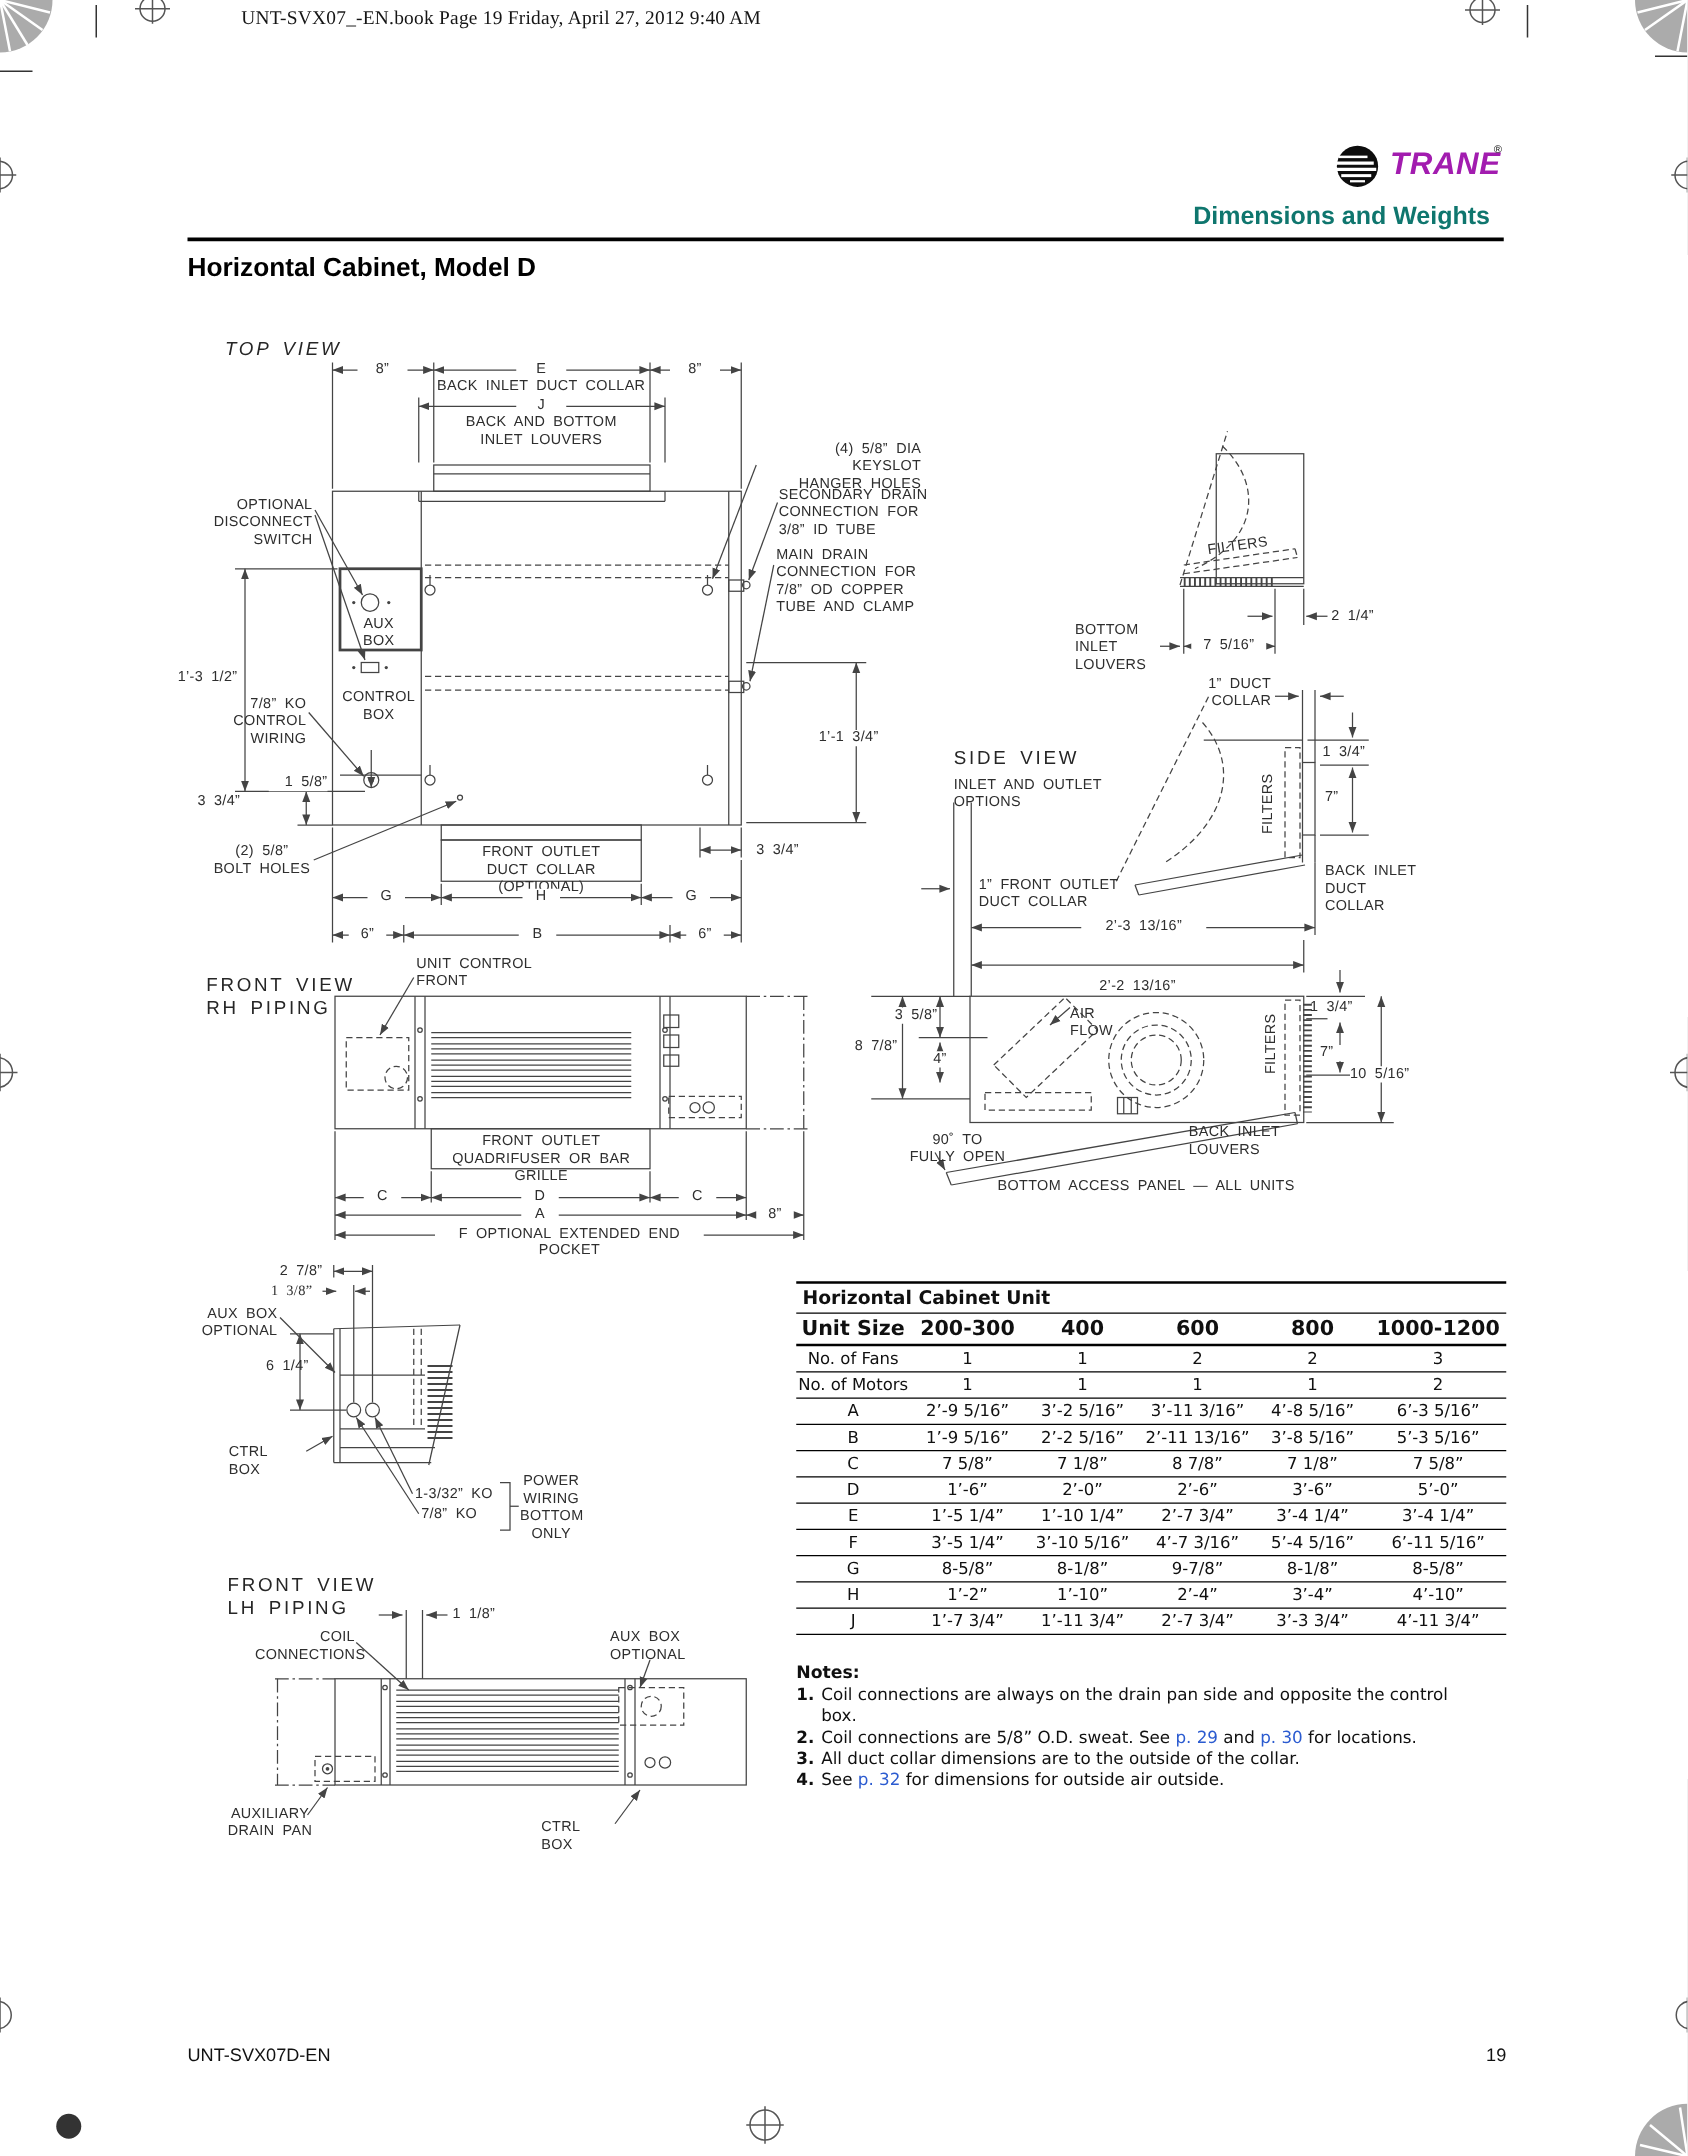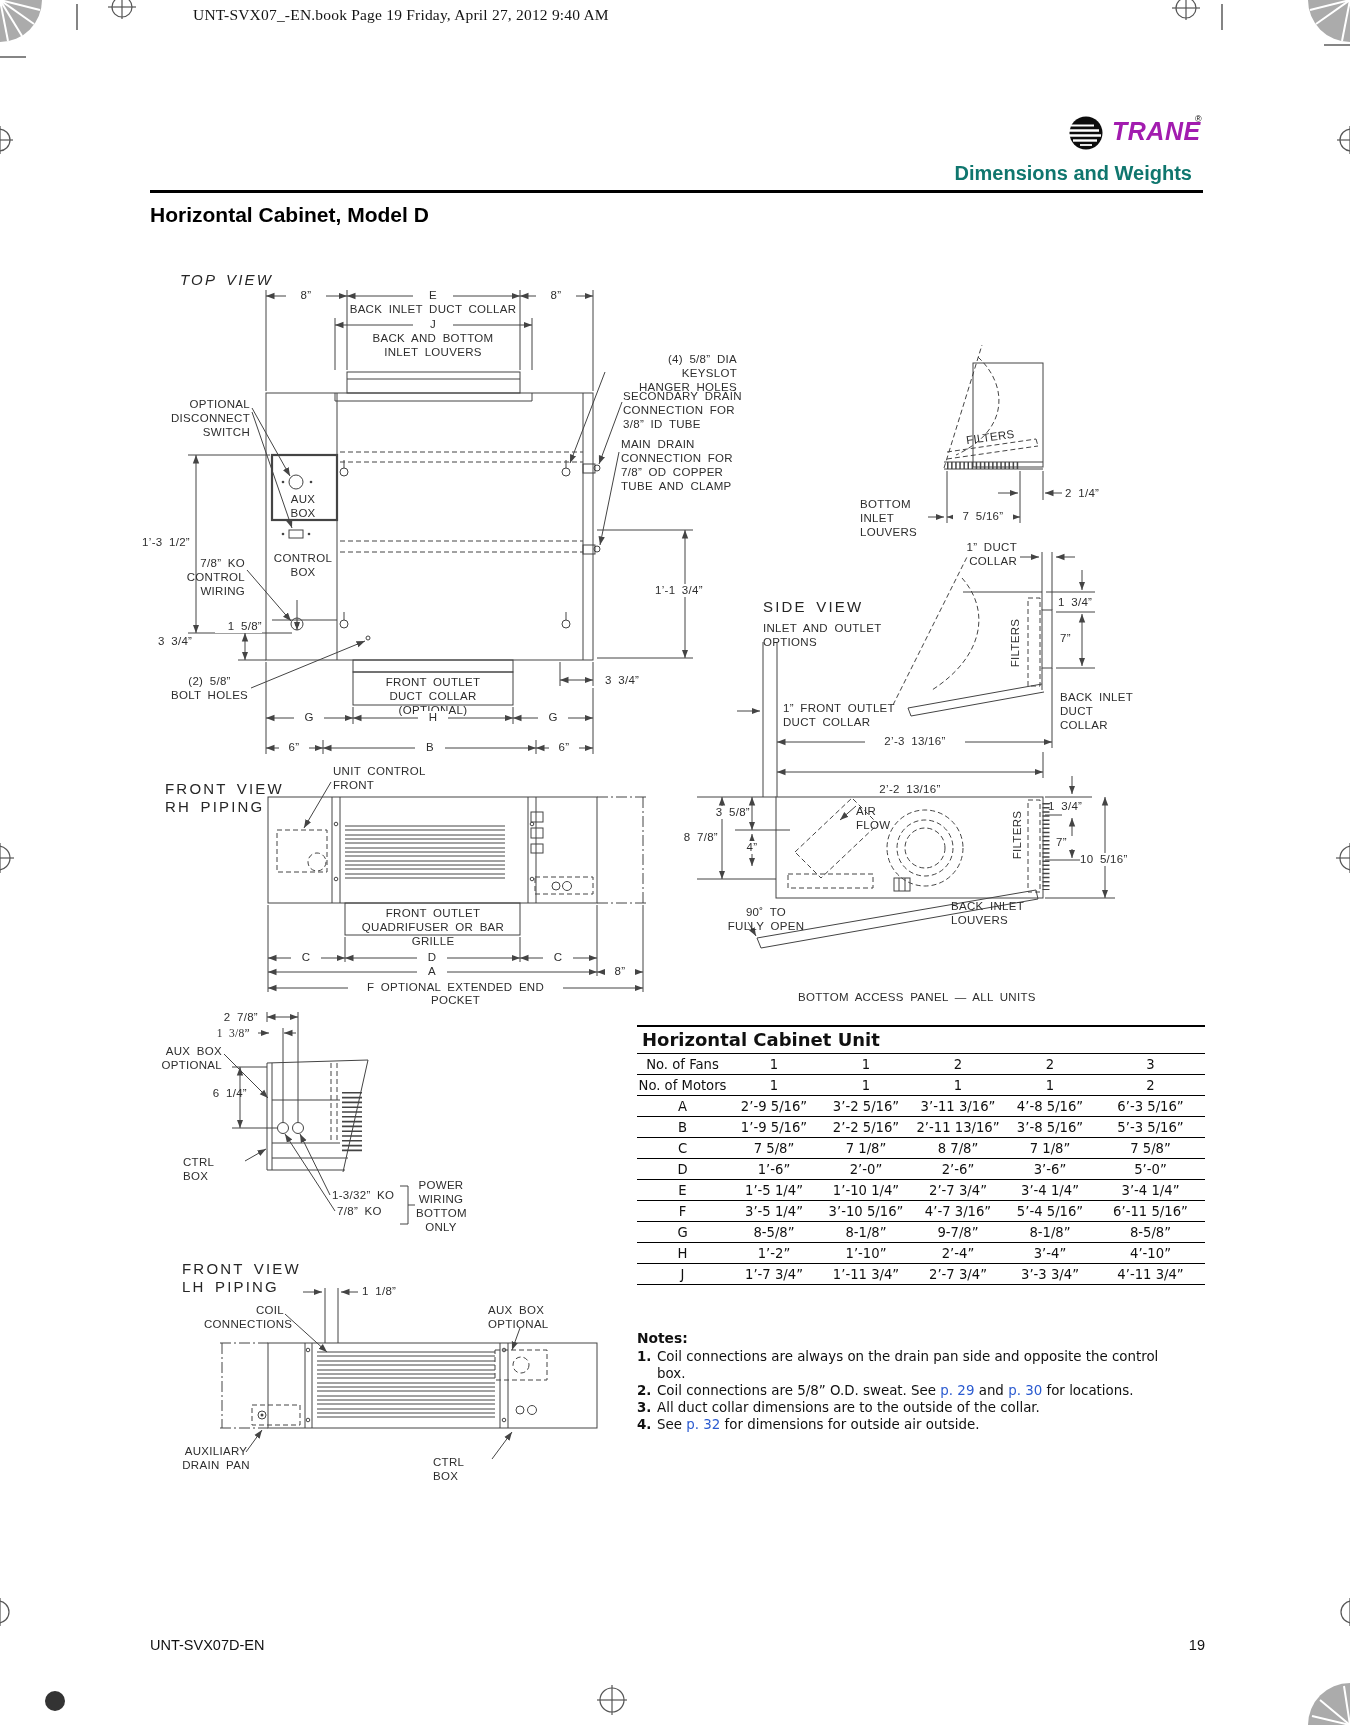--- a/index.html
+++ b/index.html
@@ -17,21 +17,21 @@
   .bg{background:#fff;line-height:1.15;}
   .sec{font-size:15px;letter-spacing:2.2px;color:#262626;}
   .vert{transform:rotate(-90deg);}
   .hdr-line{position:absolute;left:193px;top:6px;font:15.5px "Liberation Serif",serif;color:#151515;letter-spacing:.2px;}
   .brand{position:absolute;left:1112px;top:117px;font-size:25px;font-weight:bold;font-style:italic;letter-spacing:.5px;color:#a21caf;}
   .brand-reg{position:absolute;left:1195px;top:114px;font-size:9px;color:#0d0d0d;}
   .sect{position:absolute;left:900px;top:162px;width:292px;text-align:right;font-size:20px;font-weight:bold;color:#0f766e;}
   .rule{position:absolute;left:150px;top:190px;width:1053px;height:2.5px;background:#000;}
   .ptitle{position:absolute;left:150px;top:203px;font-size:21px;font-weight:bold;color:#000;}
   .tbl{position:absolute;left:637px;top:1025px;width:568px;font-family:"DejaVu Sans",sans-serif;color:#101010;}
-  .t-title{font-weight:bold;font-size:18px;border-top:2.5px solid #000;border-bottom:1.5px solid #000;padding:2px 0 3px 5px;}
+  .t-title{font-weight:bold;font-size:15px;border-top:2.5px solid #000;border-bottom:1.5px solid #000;padding:2px 0 3px 5px;}
   .t-row{display:grid;grid-template-columns:91px 92px 92px 92px 92px 109px;border-bottom:1.2px solid #000;align-items:center;}
   .t-head{font-size:16.5px;font-weight:bold;border-bottom:2px solid #000;}
   .t-c{text-align:center;font-size:13.2px;padding:3px 0 2px;}
   .t-head .t-c{font-size:16.5px;padding:2px 0 3px;}
   .notes{position:absolute;left:637px;top:1330px;width:548px;font-family:"DejaVu Sans",sans-serif;color:#101010;font-size:13.4px;line-height:1.26;}
   .n-h{font-weight:bold;font-size:13.8px;margin-bottom:2px;}
   .n-item{display:flex;}
   .n-num{width:20px;flex:none;font-weight:bold;}
   .n-txt{flex:1;}
   .plink{color:#2b5bd0;text-decoration:none;cursor:pointer;}
@@ -496,21 +496,21 @@
 <div class="lbl" style="left:856px;top:804px;width:42px;">AIR
 FLOW</div>
 <div class="lbl c vert" style="left:982px;top:828px;width:70px;">FILTERS</div>
 <div class="lbl" style="left:1048px;top:799px;width:50px;">1 3/4”</div>
 <div class="lbl bg" style="left:1056px;top:836px;width:20px;">7”</div>
 <div class="lbl bg" style="left:1080px;top:853px;width:62px;">10 5/16”</div>
 <div class="lbl c" style="left:726px;top:905px;width:80px;">90˚ TO
 FULLY OPEN</div>
 <div class="lbl" style="left:951px;top:899px;width:80px;">BACK INLET
 LOUVERS</div>
-<div class="lbl" style="left:798px;top:990px;width:240px;">BOTTOM ACCESS PANEL — ALL UNITS</div>
+<div class="lbl" style="left:798px;top:942px;width:240px;">BOTTOM ACCESS PANEL — ALL UNITS</div>
 
 <div class="lbl r" style="left:206px;top:1010px;width:52px;">2 7/8”</div>
 <div class="lbl r" style="left:198px;top:1026px;width:52px;font-family:Liberation Serif, serif;">1 3/8”</div>
 <div class="lbl r" style="left:152px;top:1044px;width:70px;">AUX BOX
 OPTIONAL</div>
 <div class="lbl r" style="left:195px;top:1086px;width:52px;">6 1/4”</div>
 <div class="lbl" style="left:183px;top:1155px;width:62px;">CTRL BOX</div>
 <div class="lbl" style="left:332px;top:1188px;width:75px;">1-3/32” KO</div>
 <div class="lbl" style="left:337px;top:1204px;width:60px;">7/8” KO</div>
 <div class="lbl c" style="left:416px;top:1178px;width:50px;">POWER
@@ -524,20 +524,28 @@
 <div class="lbl r" style="left:204px;top:1303px;width:80px;">COIL
 CONNECTIONS</div>
 <div class="lbl" style="left:488px;top:1303px;width:70px;">AUX BOX
 OPTIONAL</div>
 <div class="lbl c" style="left:177px;top:1444px;width:78px;">AUXILIARY
 DRAIN PAN</div>
 <div class="lbl" style="left:433px;top:1455px;width:62px;">CTRL BOX</div>
 
 <div class="tbl">
   <div class="t-title">Horizontal Cabinet Unit</div>
+  <div class="t-row t-head">
+    <div class="t-c">Unit Size</div>
+    <div class="t-c">200-300</div>
+    <div class="t-c">400</div>
+    <div class="t-c">600</div>
+    <div class="t-c">800</div>
+    <div class="t-c">1000-1200</div>
+  </div>
   <div class="t-row">
     <div class="t-c">No. of Fans</div>
     <div class="t-c">1</div>
     <div class="t-c">1</div>
     <div class="t-c">2</div>
     <div class="t-c">2</div>
     <div class="t-c">3</div>
   </div>
   <div class="t-row">
     <div class="t-c">No. of Motors</div>

